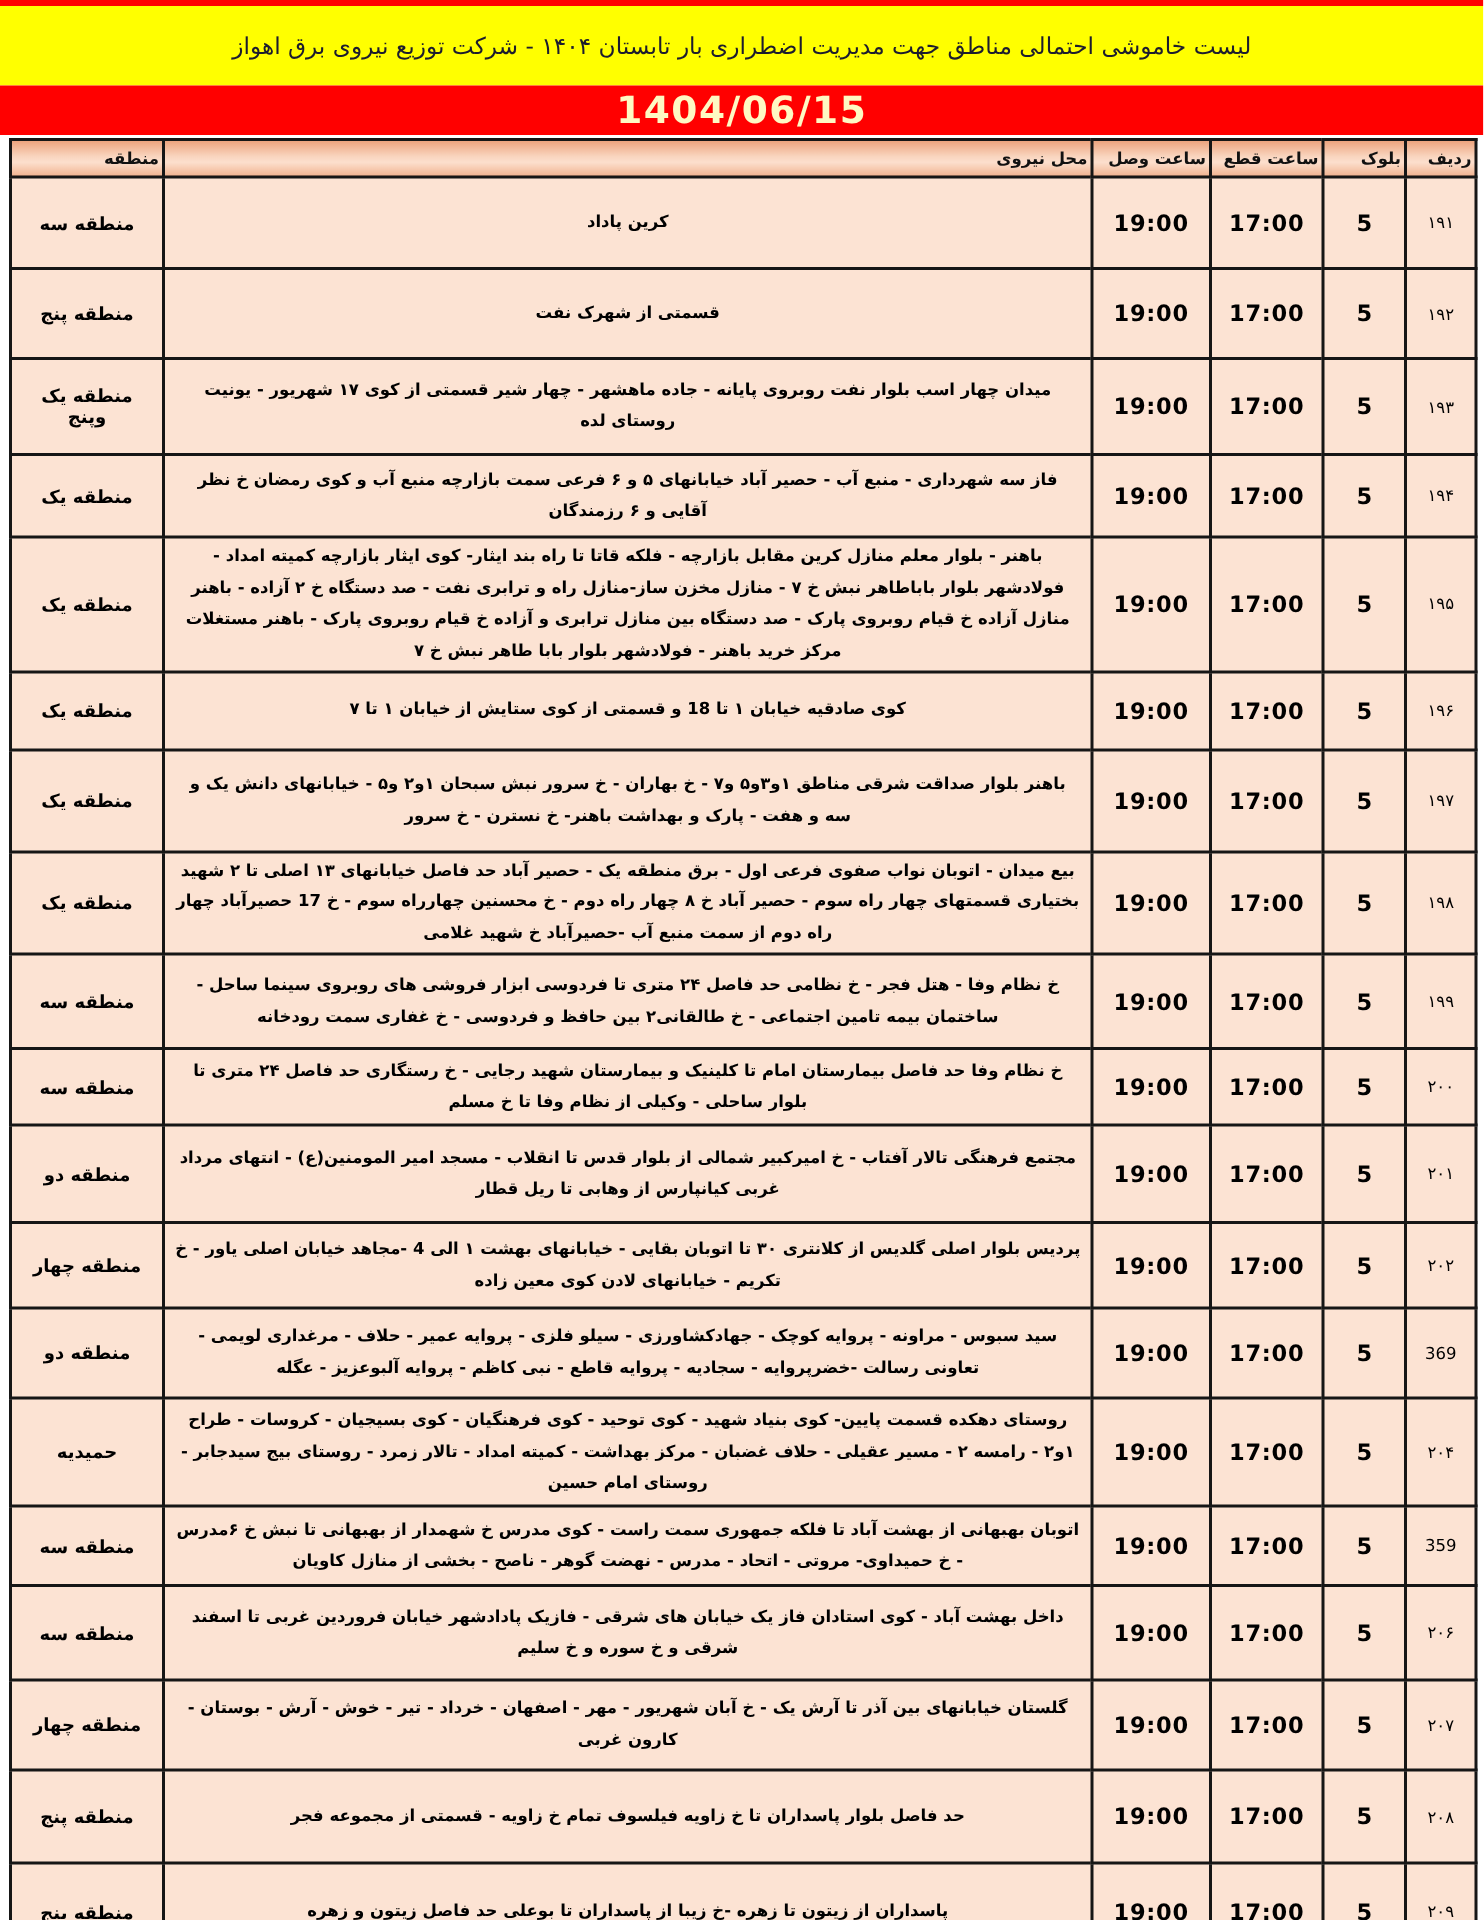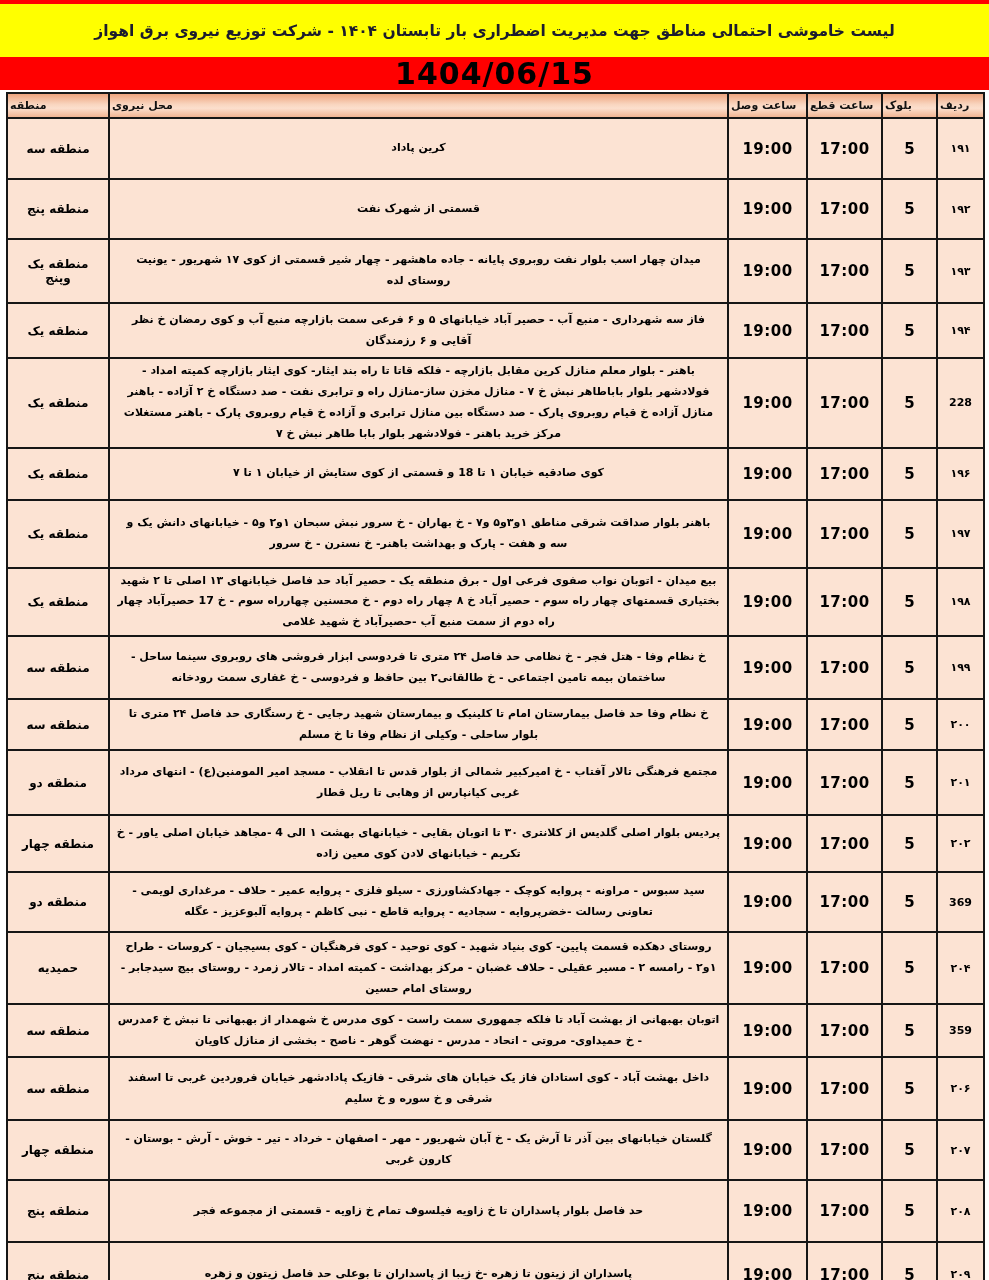--- a/index.html
+++ b/index.html
@@ -9,52 +9,52 @@
   .page { width: 989px; height: 1280px; background: #ffffff; overflow: hidden; }
 
   .top-strip { height: 4px; background: #ff0000; }
 
   .title-banner {
     height: 53px; background: #ffff00;
     display: flex; align-items: center; justify-content: center;
     direction: rtl;
   }
   .title-banner .title-text {
-    font-size: 15.5px; font-weight: bold; color: #1c1c2e; text-align: center;
+    font-size: 15.5px; font-weight: normal; color: #1c1c2e; text-align: center;
   }
 
   .date-banner {
     height: 33px; background: #ff0000;
     display: flex; align-items: center; justify-content: center;
   }
   .date-banner .date-text {
-    font-size: 30px; font-weight: bold; color: #000000; letter-spacing: 1px;
+    font-size: 25px; font-weight: bold; color: #fef9c3; letter-spacing: 1px;
     direction: ltr;
   }
 
   .table-wrap { padding: 2px 6px 0 6px; }
 
   table.outage {
     width: 977px; border-collapse: collapse; direction: rtl;
     table-layout: fixed;
   }
   table.outage th, table.outage td {
     border: 2px solid #161616;
   }
   table.outage th {
     height: 25px;
     background: linear-gradient(180deg, #eda47e 0%, #f9d5bf 45%, #fcdfcd 62%, #f1b593 100%);
-    font-size: 11px; font-weight: bold; color: #111111; text-align: left;
+    font-size: 11px; font-weight: bold; color: #111111; text-align: right;
     vertical-align: middle; padding: 1px 2px;
   }
   table.outage td {
     background: #fce3d3; color: #000000; text-align: center; vertical-align: middle;
     padding: 2px 6px;
   }
-  td.cell-rownum  { font-size: 11px; font-weight: bold; margin-top: 28px; }
+  td.cell-rownum  { font-size: 11px; font-weight: normal; margin-top: 28px; }
   td.cell-block   { font-size: 15px; font-weight: bold; direction: ltr; }
   td.cell-time    { font-size: 15px; font-weight: bold; direction: ltr; letter-spacing: 0.5px; }
   td.cell-loc     { font-size: 11px; font-weight: bold; line-height: 1.9; padding: 2px 10px; }
   td.cell-region  { font-size: 12px; font-weight: bold; }
 
   
   tbody tr:nth-child(1)  { height: 61px; }
   tbody tr:nth-child(2)  { height: 60px; }
   tbody tr:nth-child(3)  { height: 64px; }
   tbody tr:nth-child(4)  { height: 55px; }
@@ -144,21 +144,21 @@
           </tr>
           <tr>
             <td class="cell-rownum">۱۹۴</td>
             <td class="cell-block">5</td>
             <td class="cell-time">17:00</td>
             <td class="cell-time">19:00</td>
             <td class="cell-loc">فاز سه شهرداری - منبع آب - حصیر آباد خیابانهای ۵ و ۶ فرعی سمت بازارچه منبع آب و کوی رمضان خ نظر آقایی و ۶ رزمندگان</td>
             <td class="cell-region">منطقه یک</td>
           </tr>
           <tr>
-            <td class="cell-rownum">228</td>
+            <td class="cell-rownum">۱۹۵</td>
             <td class="cell-block">5</td>
             <td class="cell-time">17:00</td>
             <td class="cell-time">19:00</td>
             <td class="cell-loc">باهنر - بلوار معلم منازل کرین مقابل بازارچه - فلکه قاتا تا راه بند ایثار- کوی ایثار بازارچه کمیته امداد - فولادشهر بلوار باباطاهر نبش خ ۷ - منازل مخزن ساز-منازل راه و ترابری نفت - صد دستگاه خ ۲ آزاده - باهنر منازل آزاده خ قیام روبروی پارک - صد دستگاه بین منازل ترابری و آزاده خ قیام روبروی پارک - باهنر مستغلات مرکز خرید باهنر - فولادشهر بلوار بابا طاهر نبش خ ۷</td>
             <td class="cell-region">منطقه یک</td>
           </tr>
           <tr>
             <td class="cell-rownum">۱۹۶</td>
             <td class="cell-block">5</td>
             <td class="cell-time">17:00</td>

